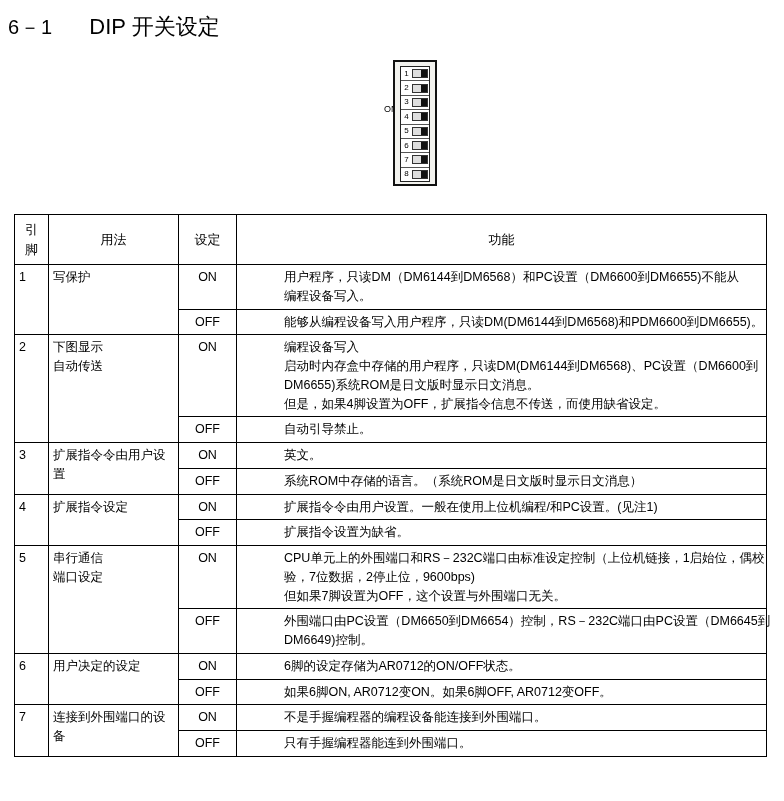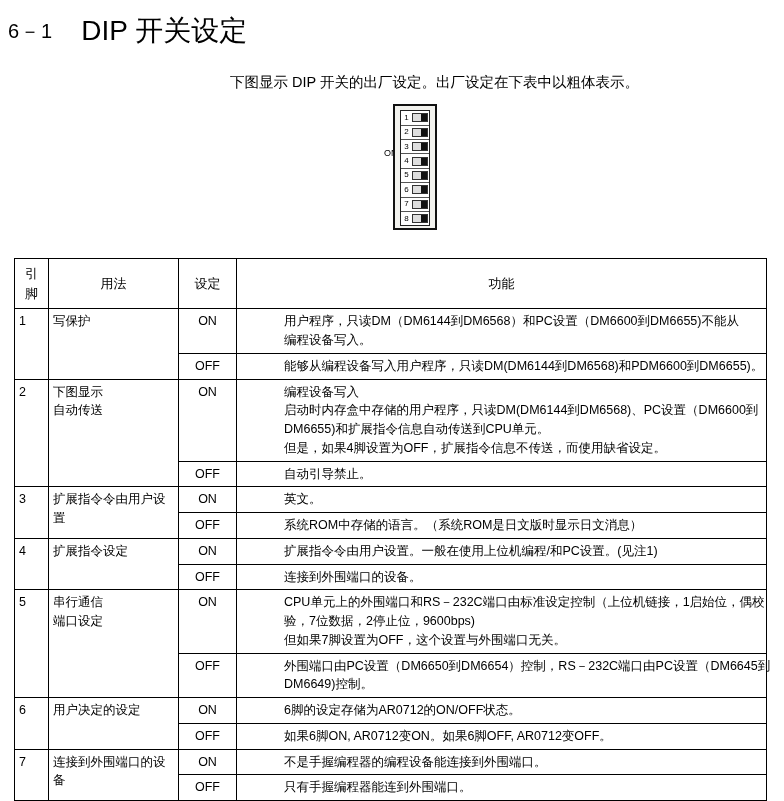--- a/index.html
+++ b/index.html
@@ -28,22 +28,22 @@
     display: flex;
     align-items: center;
     padding: 12px 0 0 8px;
   }
   .heading .num {
     font-size: 20px;
     letter-spacing: 1px;
     font-family: "Liberation Sans", sans-serif;
   }
   .heading .title {
-    font-size: 28px;
-    margin-left: 28px;
+    font-size: 22px;
+    margin-left: 36px;
     font-family: "Liberation Sans", sans-serif;
   }
 
   
   .intro {
     margin: 18px 0 0 0;
     padding-left: 230px;
     font-size: 14.5px;
     line-height: 1.95;
     font-family: "Liberation Sans", sans-serif;
@@ -175,21 +175,20 @@
 <body>
 
 <div class="page">
 
   <div class="heading">
     <span class="num">6－1</span>
     <span class="title">DIP 开关设定</span>
   </div>
 
   <div class="intro">
-    <div>下图显示 DIP 开关的出厂设定。出厂设定在下表中以粗体表示。</div>
   </div>
 
   <div class="figure">
     <div class="dip-side">ON</div>
     <div class="dip">
 
       <div class="dip-inner" id="dip-inner">
           <div class="dip-row">
             <div class="dip-label">1</div>
             <div class="dip-sw">
@@ -274,21 +273,21 @@
           </td>
         </tr>
         <tr>
           <td class="pin" rowspan="2">2</td>
           <td class="use" rowspan="2">下图显示
 自动传送</td>
           <td class="setting">ON</td>
           <td class="func">
             <span class="ln">编程设备写入</span>
             <span class="ln">启动时内存盒中存储的用户程序，只读DM(DM6144到DM6568)、PC设置（DM6600到</span>
-            <span class="ln">DM6655)和扩展指令信息自动传送到CPU单元。</span>
+            <span class="ln">DM6655)系统ROM是日文版时显示日文消息。</span>
             <span class="ln">但是，如果4脚设置为OFF，扩展指令信息不传送，而使用缺省设定。</span>
           </td>
         </tr>
         <tr>
           <td class="setting">OFF</td>
           <td class="func">
             <span class="ln">自动引导禁止。</span>
           </td>
         </tr>
         <tr>
@@ -309,21 +308,21 @@
           <td class="pin" rowspan="2">4</td>
           <td class="use" rowspan="2">扩展指令设定</td>
           <td class="setting">ON</td>
           <td class="func">
             <span class="ln">扩展指令令由用户设置。一般在使用上位机编程/和PC设置。(见注1)</span>
           </td>
         </tr>
         <tr>
           <td class="setting">OFF</td>
           <td class="func">
-            <span class="ln">连接到外围端口的设备。</span>
+            <span class="ln">扩展指令设置为缺省。</span>
           </td>
         </tr>
         <tr>
           <td class="pin" rowspan="2">5</td>
           <td class="use" rowspan="2">串行通信
 端口设定</td>
           <td class="setting">ON</td>
           <td class="func">
             <span class="ln">CPU单元上的外围端口和RS－232C端口由标准设定控制（上位机链接，1启始位，偶校</span>
             <span class="ln">验，7位数据，2停止位，9600bps)</span>

